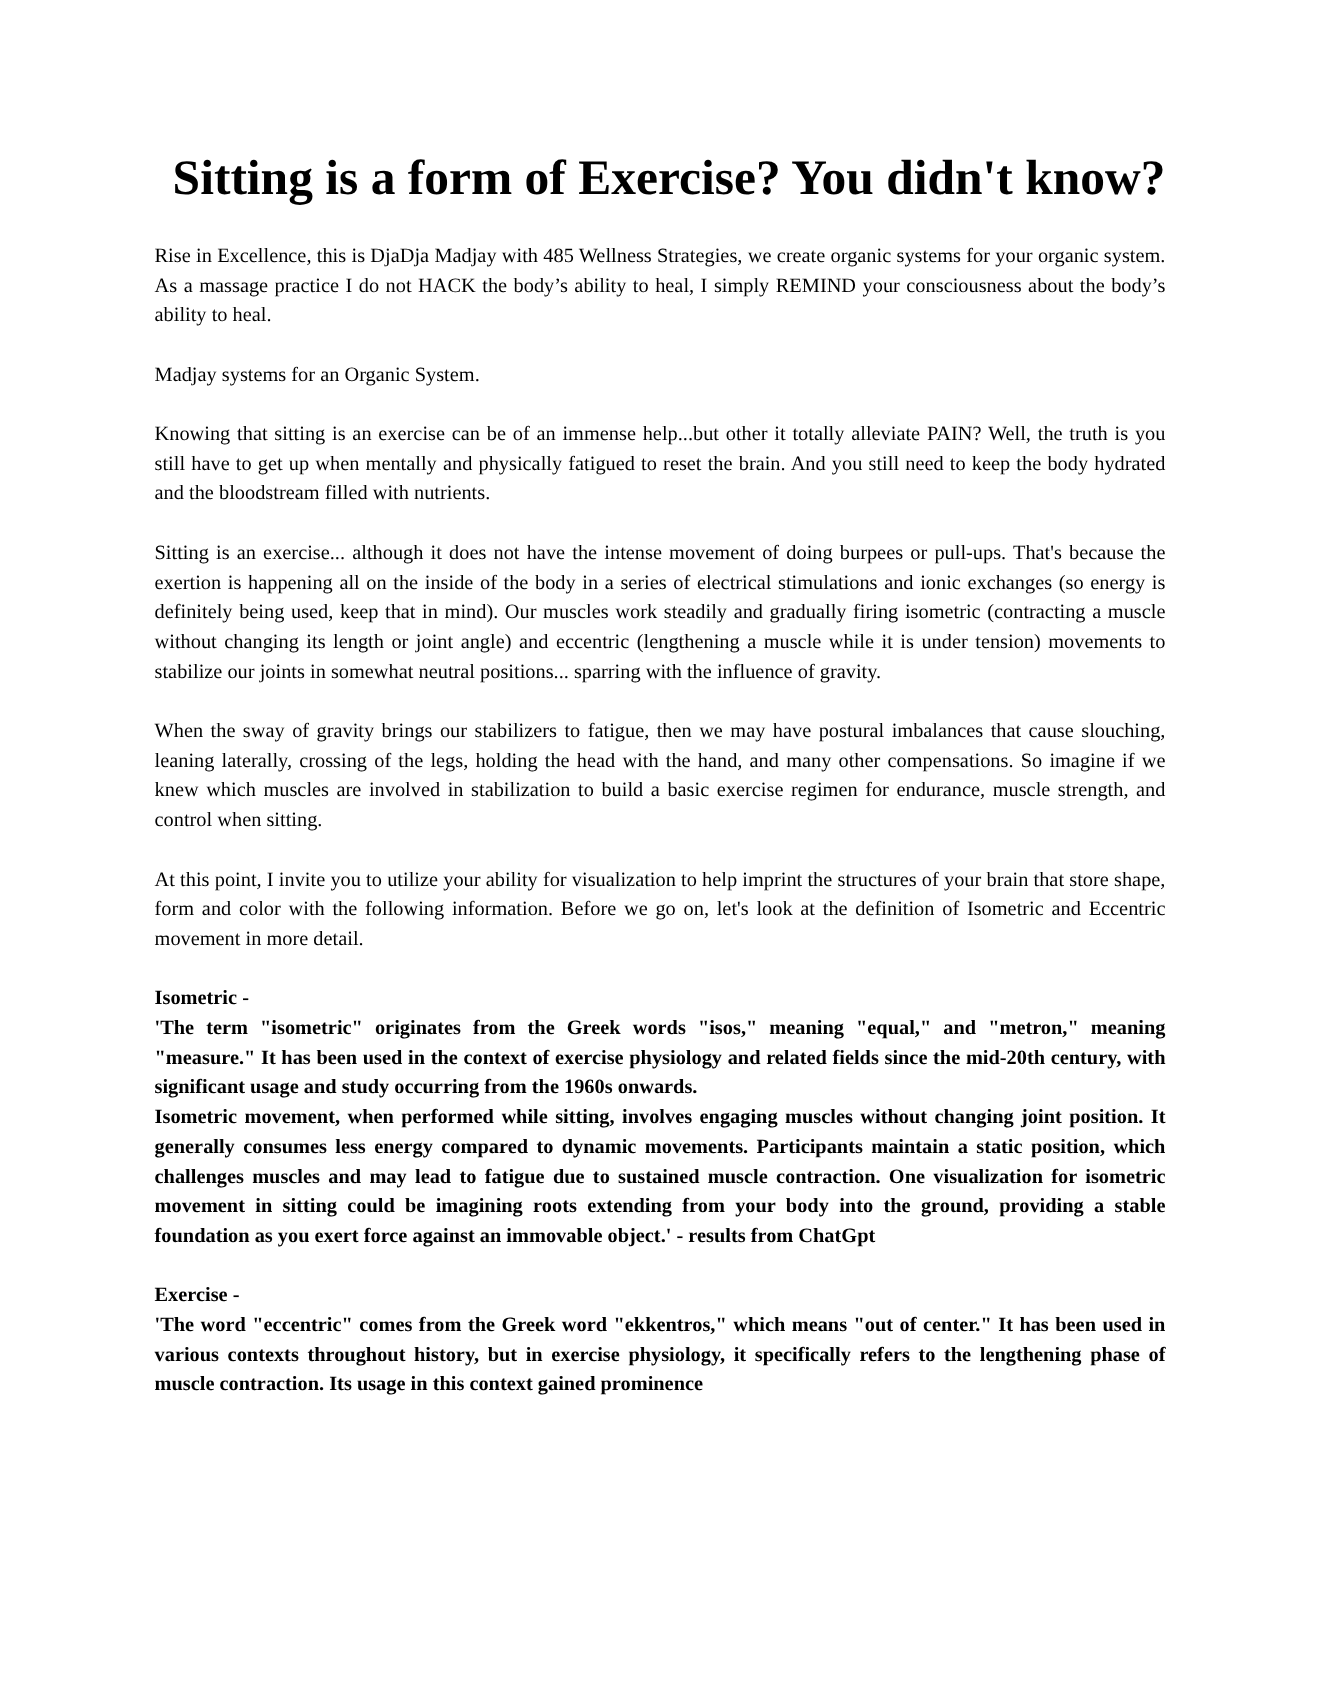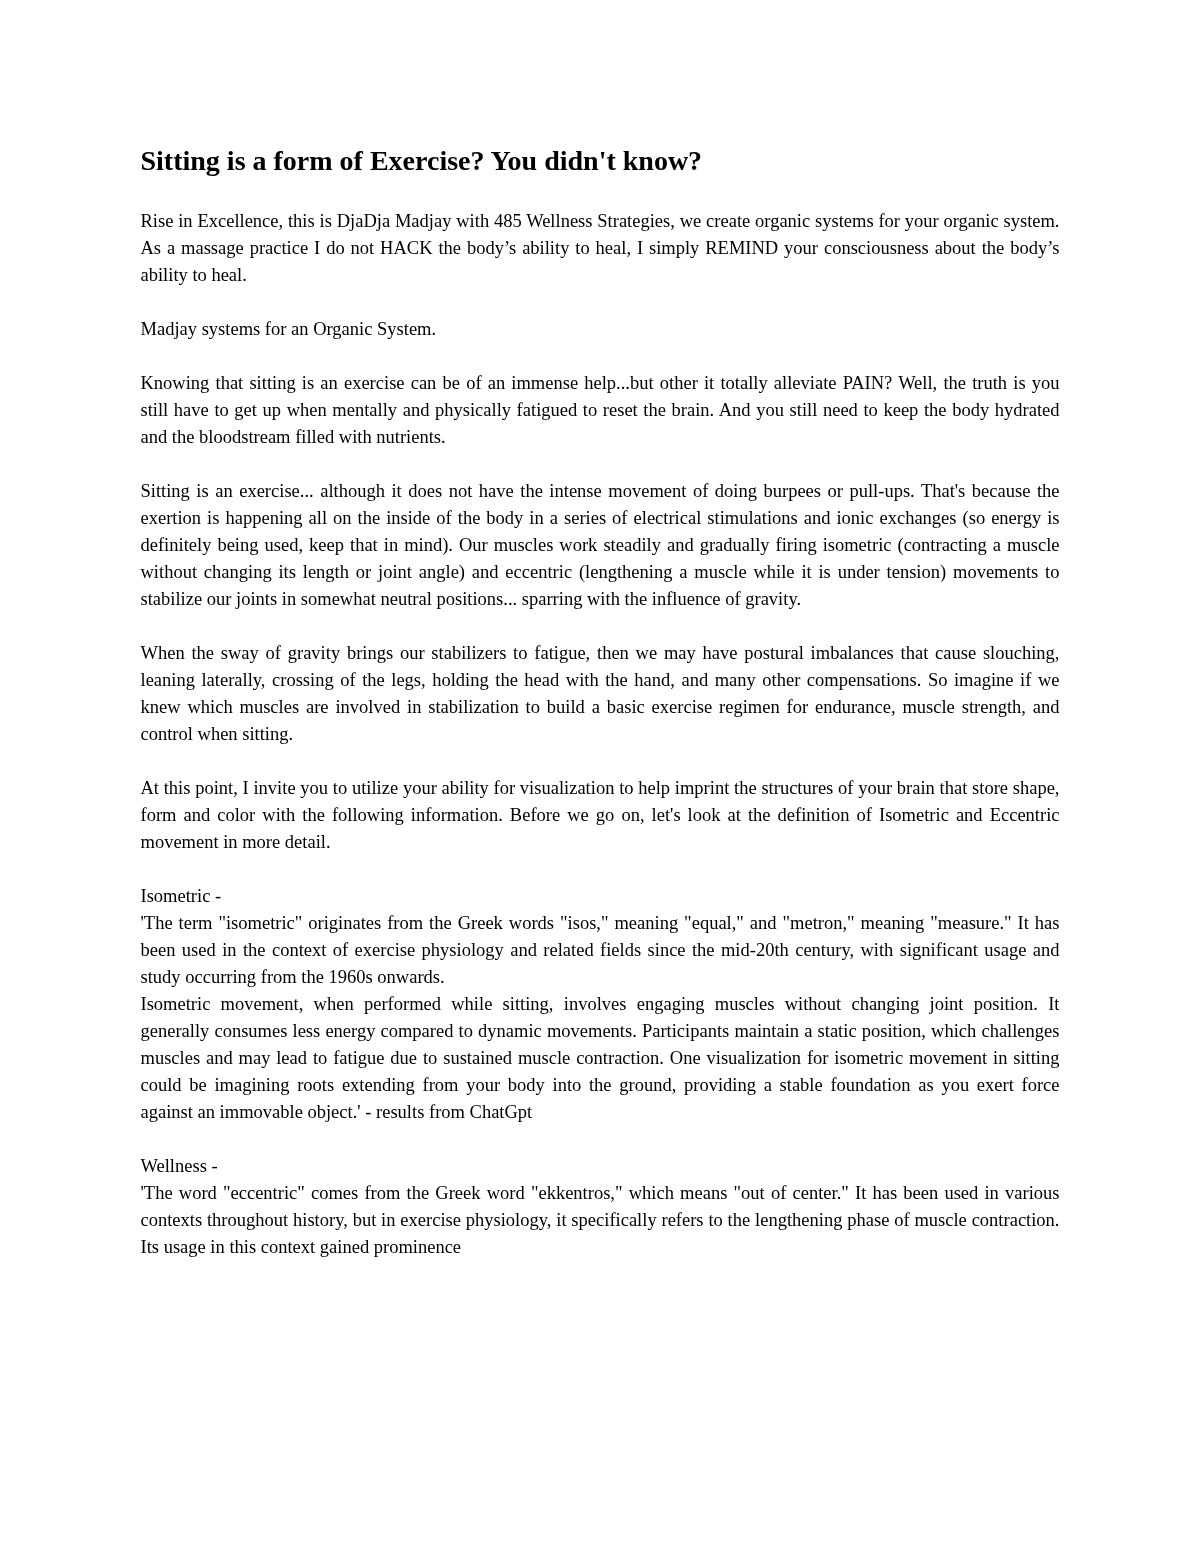--- a/index.html
+++ b/index.html
@@ -16,34 +16,35 @@
     width: 919px;
     margin: 0 auto;
     padding-top: 138px;
     color: #000000;
     font-family: "Liberation Serif", "DejaVu Serif", serif;
     font-size: 18.5px;
     line-height: 27px;
     text-align: justify;
   }
   .doc-title {
-    font-size: 28px;
+    font-size: 45px;
     font-weight: bold;
     line-height: 46px;
-    text-align: left;
-    margin: 0 0 24px 0;
+    text-align: right;
+    margin: 0 0 36px 0;
   }
   .para {
     margin: 0 0 27px 0;
   }
   .block {
     margin: 0 0 27px 0;
   }
   .block .line {
     margin: 0;
+    font-weight: bold;
   }
 </style>
 </head>
 <body>
 
 <main class="page">
 
   <h1 class="doc-title">Sitting is a form of Exercise? You didn't know?</h1>
 
   <p class="para">Rise in Excellence, this is DjaDja Madjay with 485 Wellness Strategies, we create organic systems for your organic system. As a massage practice I do not HACK the body’s ability to heal, I simply REMIND your consciousness about the body’s ability to heal.</p>
@@ -59,17 +60,17 @@
 
   <p class="para">At this point, I invite you to utilize your ability for visualization to help imprint the structures of your brain that store shape, form and color with the following information. Before we go on, let's look at the definition of Isometric and Eccentric movement in more detail.</p>
 
   <section class="block">
     <div class="line">Isometric -</div>
     <div class="line">'The term "isometric" originates from the Greek words "isos," meaning "equal," and "metron," meaning "measure." It has been used in the context of exercise physiology and related fields since the mid-20th century, with significant usage and study occurring from the 1960s onwards.</div>
     <div class="line">Isometric movement, when performed while sitting, involves engaging muscles without changing joint position. It generally consumes less energy compared to dynamic movements. Participants maintain a static position, which challenges muscles and may lead to fatigue due to sustained muscle contraction. One visualization for isometric movement in sitting could be imagining roots extending from your body into the ground, providing a stable foundation as you exert force against an immovable object.' - results from ChatGpt</div>
   </section>
 
   <section class="block">
-    <div class="line">Wellness -</div>
+    <div class="line">Exercise -</div>
     <div class="line">'The word "eccentric" comes from the Greek word "ekkentros," which means "out of center." It has been used in various contexts throughout history, but in exercise physiology, it specifically refers to the lengthening phase of muscle contraction. Its usage in this context gained prominence</div>
   </section>
 
 </main>
 
 </body></html>

